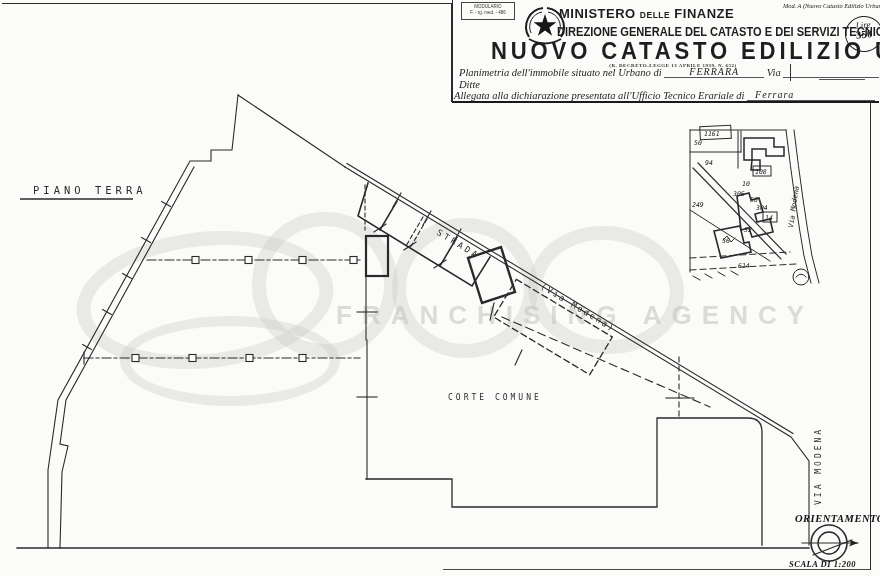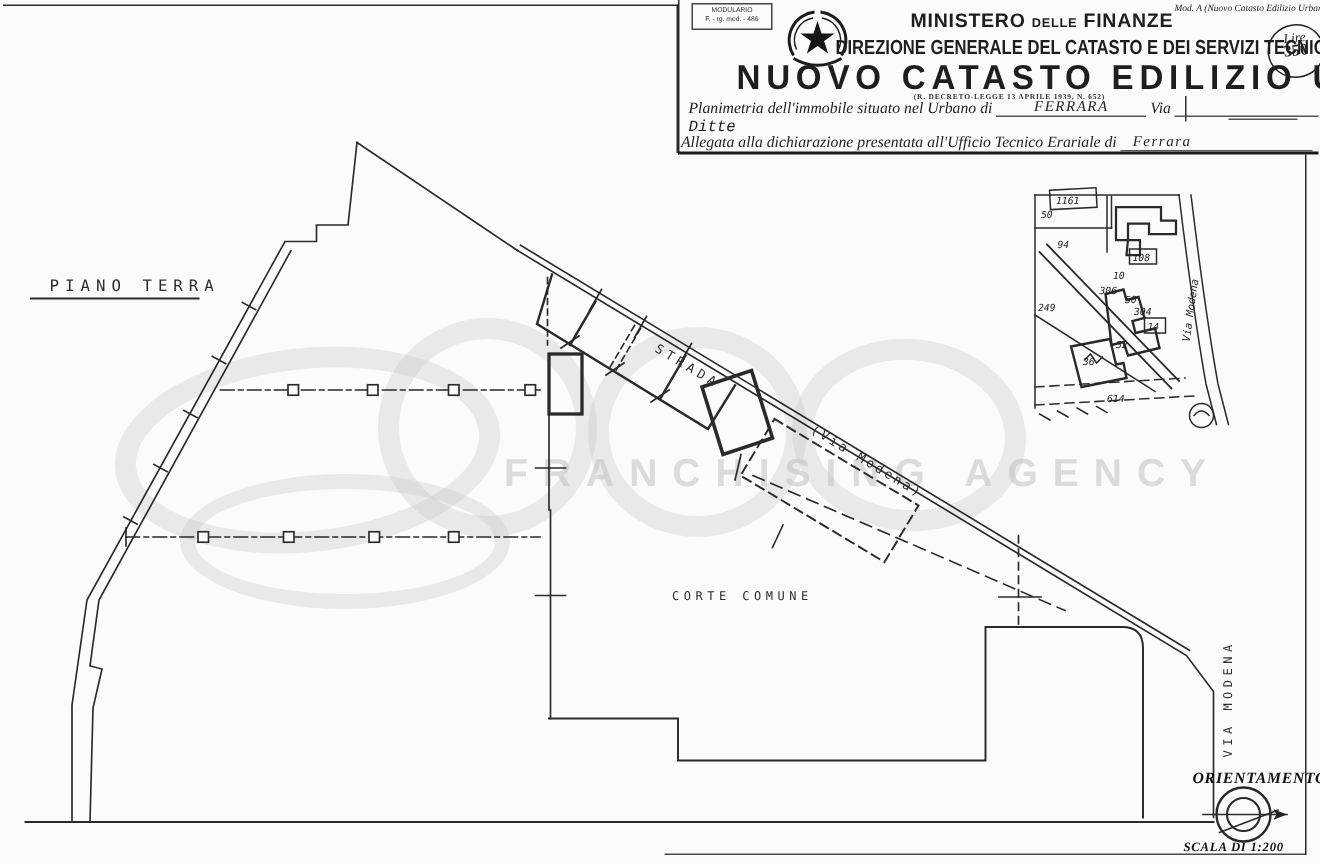--- a/index.html
+++ b/index.html
@@ -9,21 +9,21 @@
   .page-top-border{position:absolute;left:2px;top:3px;width:449px;height:98px;
         border-top:1.5px solid #2a2a2a;border-right:1.5px solid #2a2a2a;}
   .header-box{position:absolute;left:452px;top:0;width:426px;height:101px;
         border-left:1.5px solid #2a2a2a;border-bottom:2.5px solid #1a1a1a;background:#fbfbf9;}
   .modulario{position:absolute;left:8px;top:2px;width:52px;height:15px;border:1px solid #444;
         font-family:"Liberation Sans",sans-serif;font-size:4.5px;text-align:center;line-height:1.4;
         color:#333;padding-top:1px;}
   .mod-note{position:absolute;left:330px;top:2px;width:100px;font-style:italic;font-size:6.3px;
         white-space:nowrap;color:#222;}
   .ministero{position:absolute;left:106px;top:6px;font-family:"Liberation Sans",sans-serif;
-        font-weight:bold;font-size:13px;letter-spacing:.5px;white-space:nowrap;margin-left:48px;}
+        font-weight:bold;font-size:13px;letter-spacing:.5px;white-space:nowrap;}
   .ministero .small{font-size:8.5px;font-weight:bold;}
   .direzione{position:absolute;left:104px;top:24px;width:262px;font-family:"Liberation Sans",sans-serif;
         font-weight:bold;font-size:13.5px;white-space:nowrap;transform:scaleX(.82);transform-origin:left;}
   .big-title{position:absolute;left:38px;top:38px;width:360px;text-align:center;
         font-family:"Liberation Sans",sans-serif;font-weight:bold;font-size:23px;letter-spacing:4px;
         white-space:nowrap;transform:scaleX(.96);transform-origin:left;}
   .decree{position:absolute;left:120px;top:63px;width:200px;text-align:center;font-size:5px;
         font-weight:bold;letter-spacing:.5px;color:#333;}
   .stamp{position:absolute;left:392px;top:16px;width:36px;height:34px;border:1.6px solid #222;
         border-radius:50%;text-align:center;transform:rotate(-6deg);}
@@ -95,21 +95,21 @@
       <span class="cur">Lire</span>
       <span class="val">350</span>
     </div>
 
     <div class="form-row" style="left:6px;top:66px;">
       <span>Planimetria dell'immobile situato nel Urbano di</span>
       <span class="blank" style="width:100px;text-align:center;"><span class="hand-value">FERRARA</span></span>
       <span>Via</span>
       <span class="blank" style="width:96px;"></span>
     </div>
-    <div class="form-row" style="left:6px;top:79px;font-family:Liberation Mono, monospace;">
+    <div class="form-row" style="left:6px;top:79px;">
       <span>Ditte</span>
     </div>
     <div class="ditte-tick"></div>
     <div class="ditte-line"></div>
     <div class="form-row" style="left:1px;top:89px;">
       <span>Allegata alla dichiarazione presentata all'Ufficio Tecnico Erariale di</span>
       <span class="blank" style="width:120px;text-align:left;padding-left:8px;"><span class="hand-value">Ferrara</span></span>
     </div>
   </div>
 

